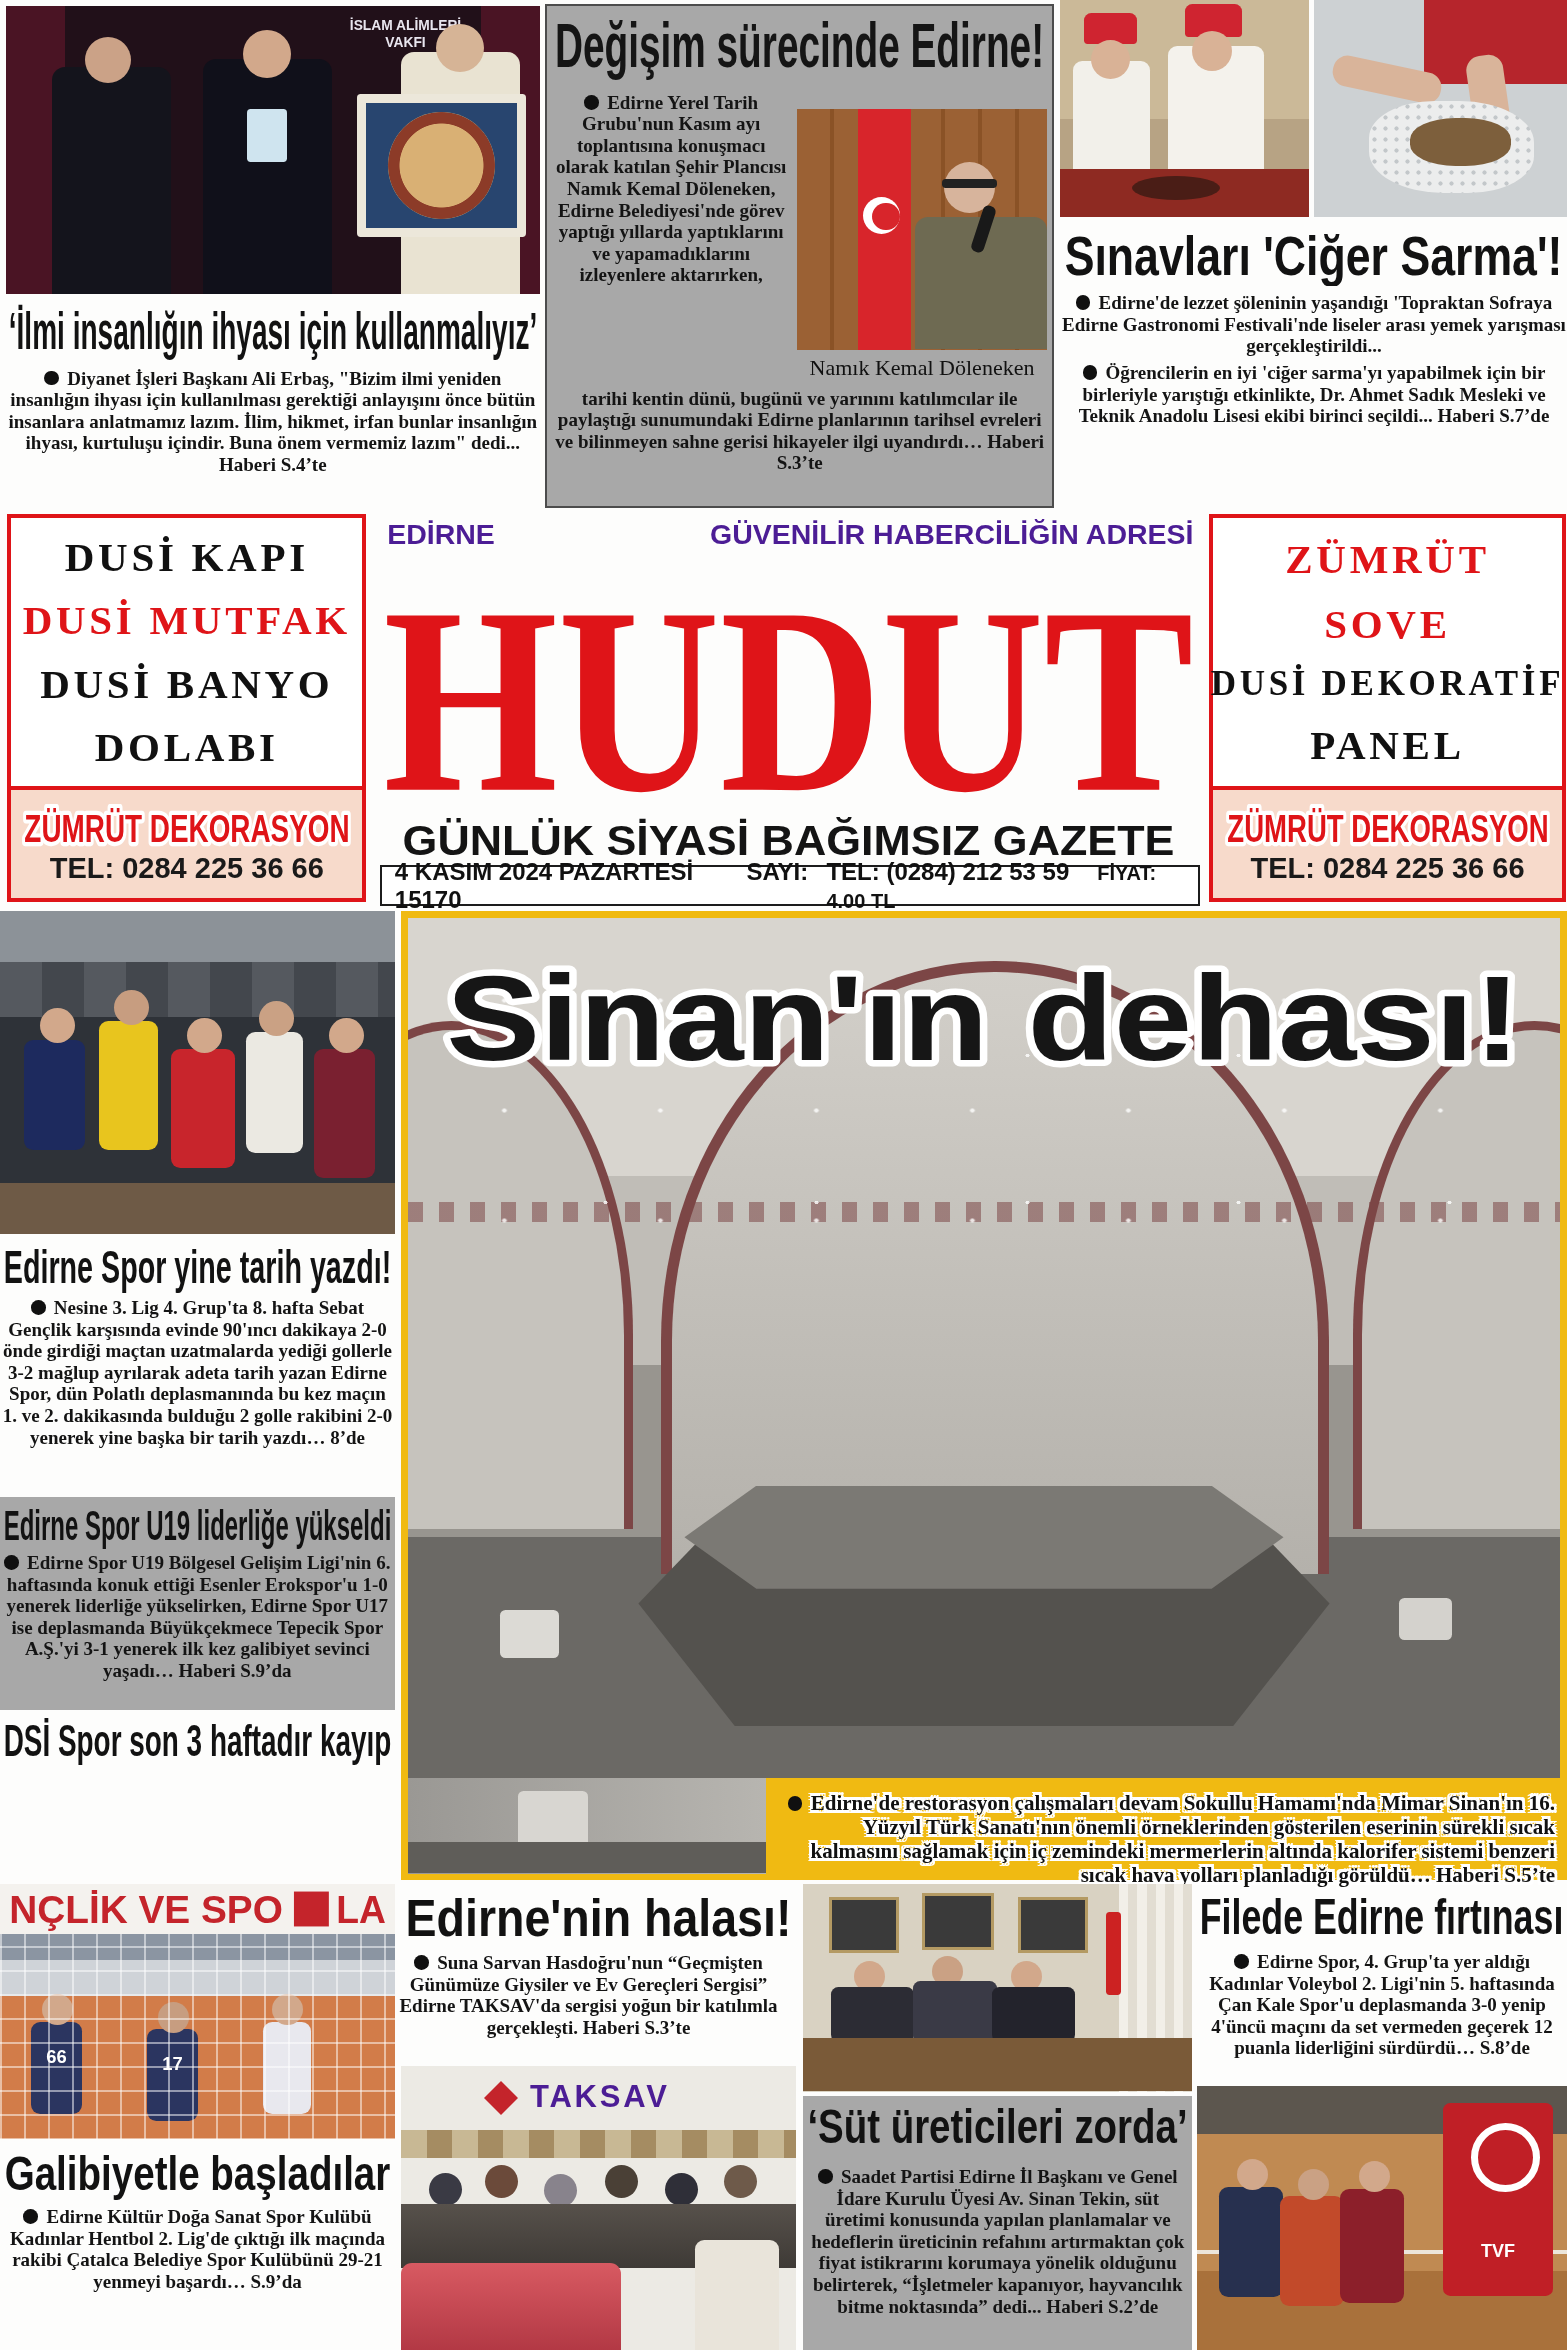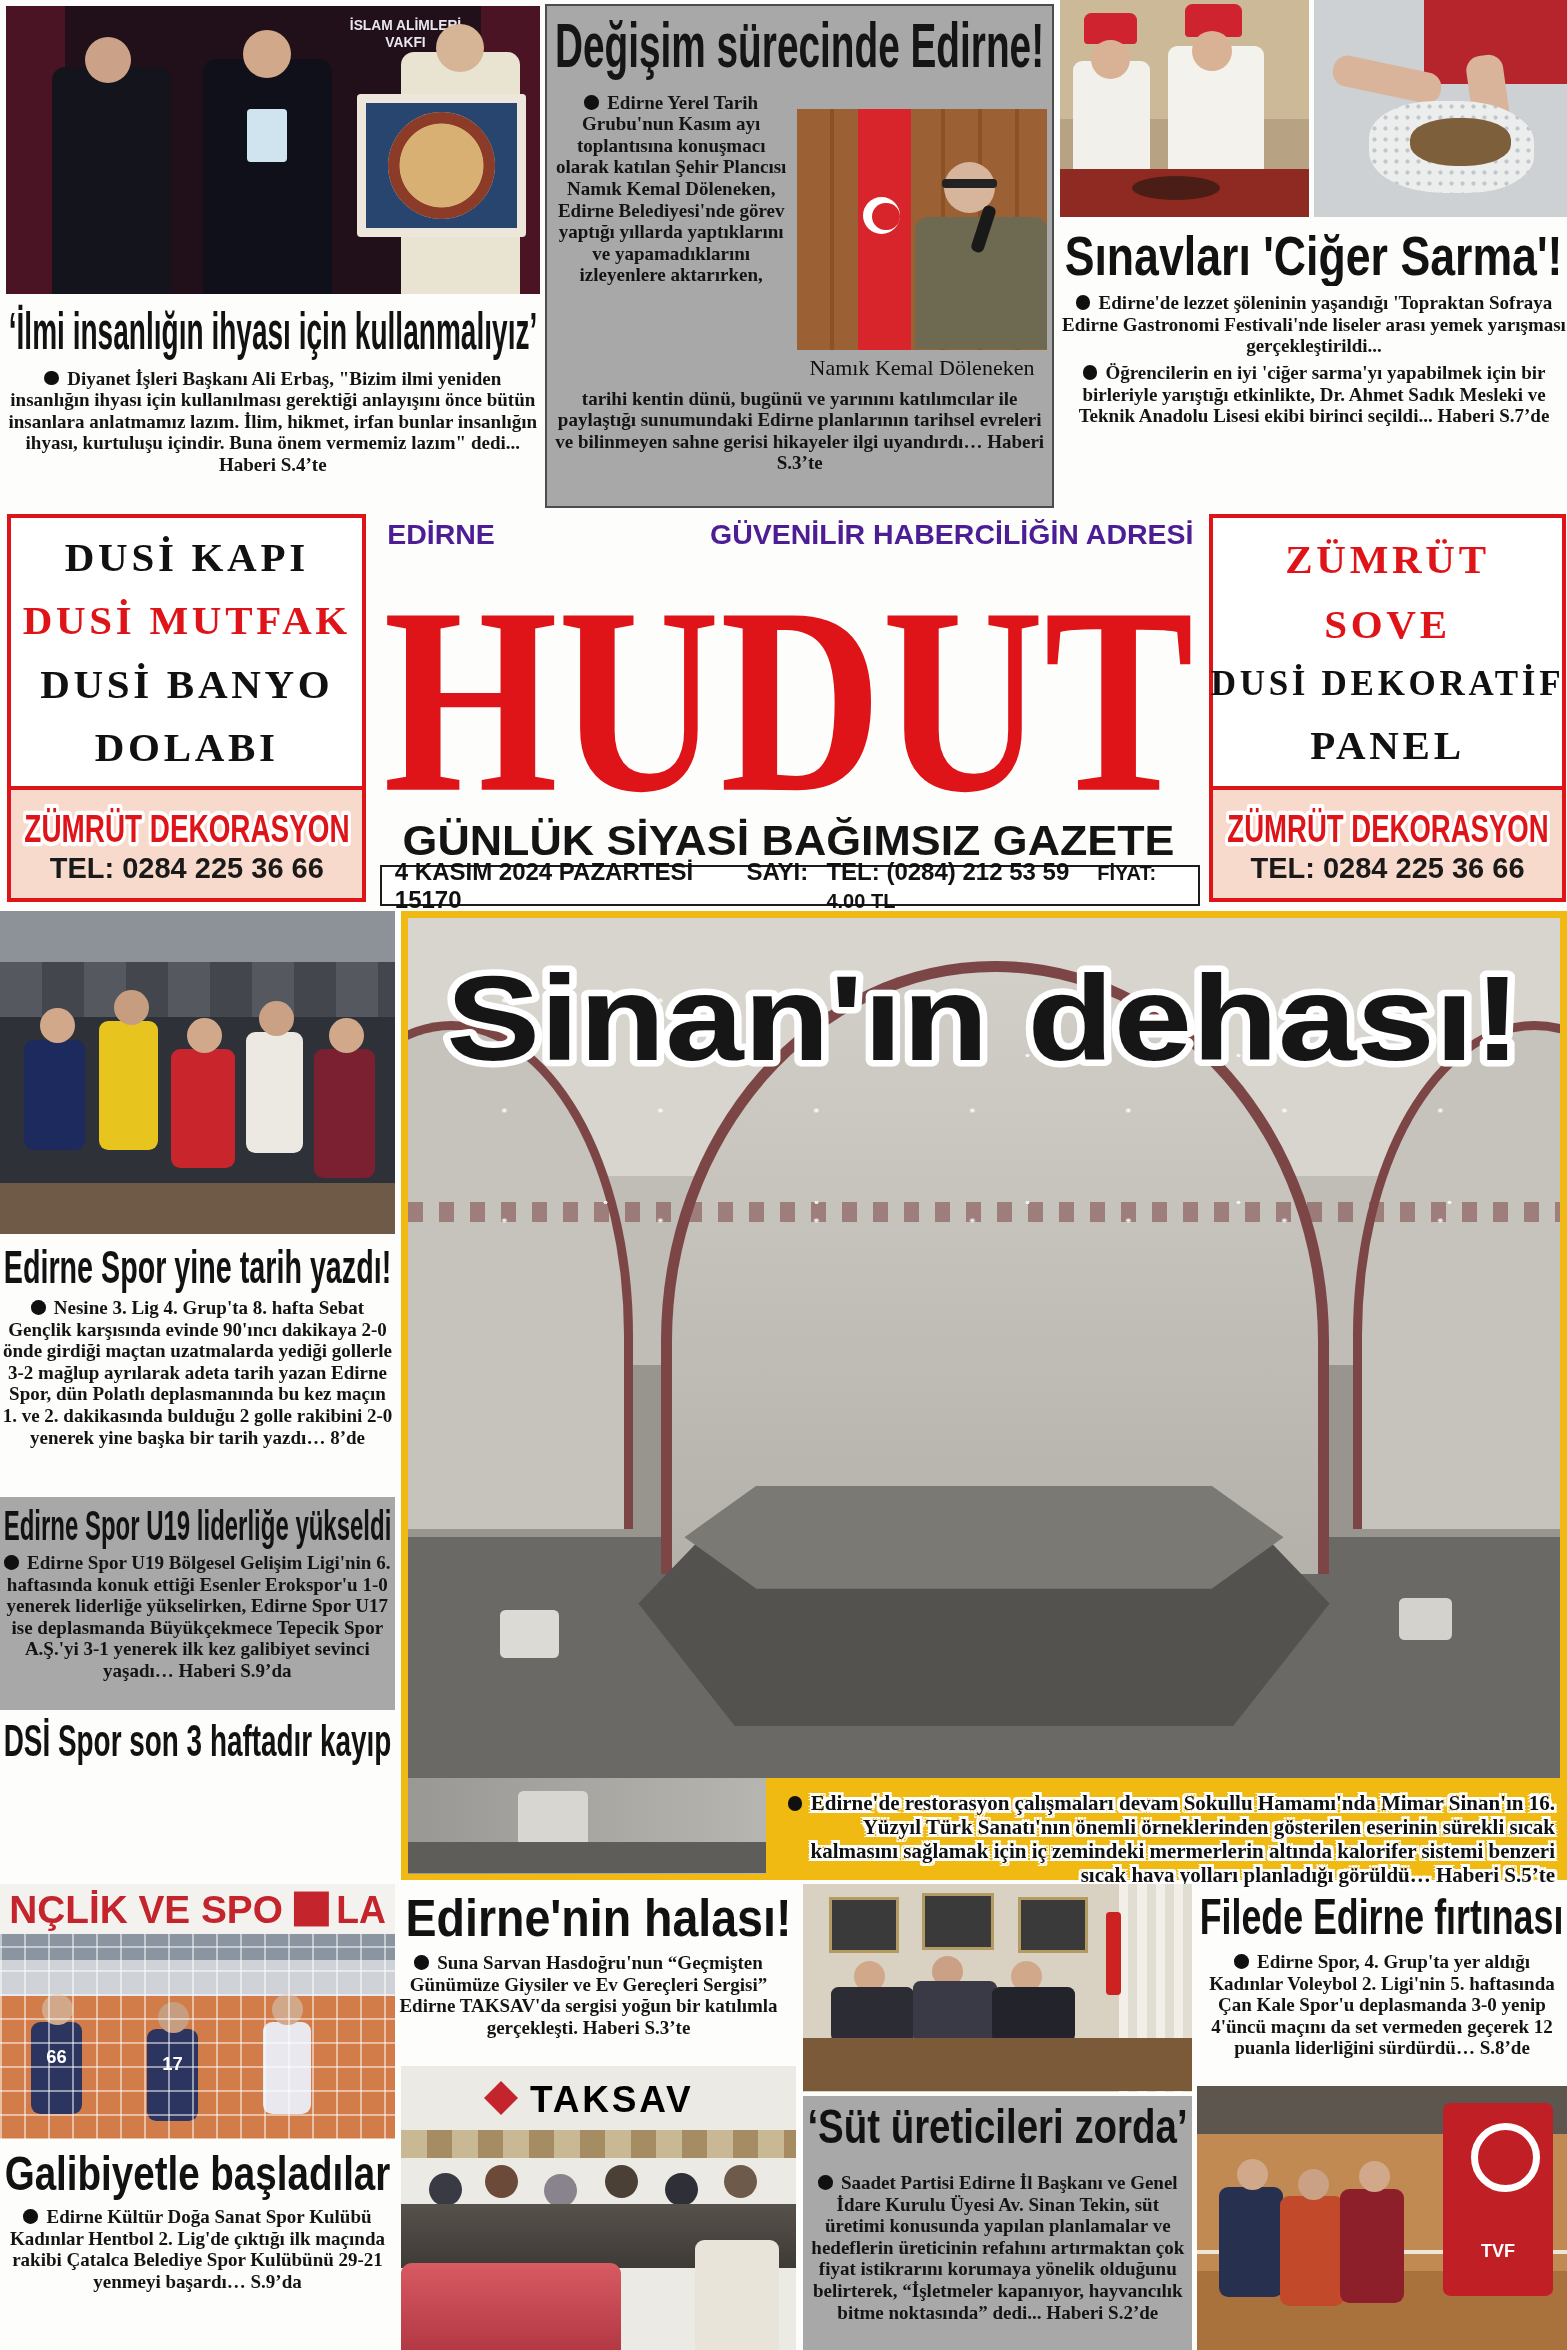--- a/index.html
+++ b/index.html
@@ -251,21 +251,21 @@
   </div>
 
   <svg class="abs" style="left:401px;top:1888px;" width="395" height="59" viewBox="0 0 430 64">
     <text x="215" y="52" text-anchor="middle" textLength="420" lengthAdjust="spacingAndGlyphs" font-size="57" fill="#121212">Edirne'nin halası!</text>
   </svg>
   <div class="abs bt" style="left:391px;top:1952px;width:395px;">
     <span class="blt"></span><span>Suna Sarvan Hasdoğru'nun “Geçmişten Günümüze Giysiler ve Ev Gereçleri Sergisi” Edirne TAKSAV'da sergisi yoğun bir katılımla gerçekleşti. Haberi S.3’te</span>
   </div>
   <div class="ph" style="left:401px;top:2066px;width:395px;height:285px;background:#eceae4;">
     <div class="abs" style="left:88px;top:20px;width:24px;height:24px;background:#c4242b;transform:rotate(45deg);"></div>
-    <span class="abs" style="left:129px;top:13px;color:#000000;font-family:'Liberation Sans',sans-serif;font-weight:bold;font-size:37px;letter-spacing:2.8px;">TAKSAV</span>
+    <span class="abs" style="left:129px;top:13px;color:#4c1d95;font-family:'Liberation Sans',sans-serif;font-weight:bold;font-size:31px;letter-spacing:2.8px;">TAKSAV</span>
     <div class="abs" style="left:0;top:64px;width:395px;height:27.5px;background:repeating-linear-gradient(90deg,#c8b894 0 26px,#a58c62 26px 51px);"></div>
     <div class="circ" style="left:27.5px;top:107px;width:33px;height:33px;background:#3a3a44;"></div>
     <div class="circ" style="left:84px;top:99px;width:33px;height:33px;background:#6b4a3a;"></div>
     <div class="circ" style="left:143px;top:108px;width:33px;height:33px;background:#88838c;"></div>
     <div class="circ" style="left:204px;top:99px;width:33px;height:33px;background:#4a4036;"></div>
     <div class="circ" style="left:264px;top:107px;width:33px;height:33px;background:#2f2f38;"></div>
     <div class="circ" style="left:323px;top:99px;width:33px;height:33px;background:#6e5a4a;"></div>
     <div class="abs" style="left:0;top:138px;width:395px;height:64px;background:linear-gradient(180deg,#57514b,#3e3a36);"></div>
     <div class="abs" style="left:0;top:197px;width:220px;height:88px;background:linear-gradient(#d85a62,#b23844);border-radius:11px 11px 0 0;"></div>
     <div class="abs" style="left:294px;top:174px;width:84px;height:110px;background:#e9e4da;border-radius:9.2px 9.2px 0 0;"></div>
@@ -282,21 +282,21 @@
     <div class="circ" style="left:208px;top:77px;width:31px;height:31px;background:#d2a88b;"></div>
     <div class="abs" style="left:27.5px;top:103px;width:83px;height:55px;background:#2c2c34;border-radius:7.3px;"></div>
     <div class="abs" style="left:110px;top:97px;width:84px;height:61px;background:#3a3a46;border-radius:7.3px;"></div>
     <div class="abs" style="left:189px;top:103px;width:83px;height:55px;background:#23232c;border-radius:7.3px;"></div>
     <div class="abs" style="left:0;top:154px;width:389px;height:53px;background:#7a5a38;"></div>
   </div>
   <div class="abs grayP" style="left:803px;top:2096px;width:389px;height:255px;">
     <svg class="abs" style="left:0;top:3.7px;" width="389" height="53" viewBox="0 0 424 58">
       <text x="212" y="47" text-anchor="middle" textLength="416" lengthAdjust="spacingAndGlyphs" font-size="52" fill="#121212">‘Süt üreticileri zorda’</text>
     </svg>
-    <div class="abs bt" style="left:1.8px;top:76px;width:386px;">
+    <div class="abs bt" style="left:1.8px;top:70px;width:386px;">
       <span class="blt"></span><span>Saadet Partisi Edirne İl Başkanı ve Genel İdare Kurulu Üyesi Av. Sinan Tekin, süt üretimi konusunda yapılan planlamalar ve hedeflerin üreticinin refahını artırmaktan çok fiyat istikrarını korumaya yönelik olduğunu belirterek, “İşletmeler kapanıyor, hayvancılık bitme noktasında” dedi... Haberi S.2’de</span>
     </div>
   </div>
 
   <svg class="abs" style="left:1197px;top:1888px;" width="370" height="57" viewBox="0 0 403 62">
     <text x="201" y="50" text-anchor="middle" textLength="396" lengthAdjust="spacingAndGlyphs" font-size="54" fill="#121212">Filede Edirne fırtınası</text>
   </svg>
   <div class="abs bt" style="left:1197px;top:1951px;width:370px;">
     <span class="blt"></span><span>Edirne Spor, 4. Grup'ta yer aldığı Kadınlar Voleybol 2. Ligi'nin 5. haftasında Çan Kale Spor'u deplasmanda 3-0 yenip 4'üncü maçını da set vermeden geçerek 12 puanla liderliğini sürdürdü… S.8’de</span>
   </div>

